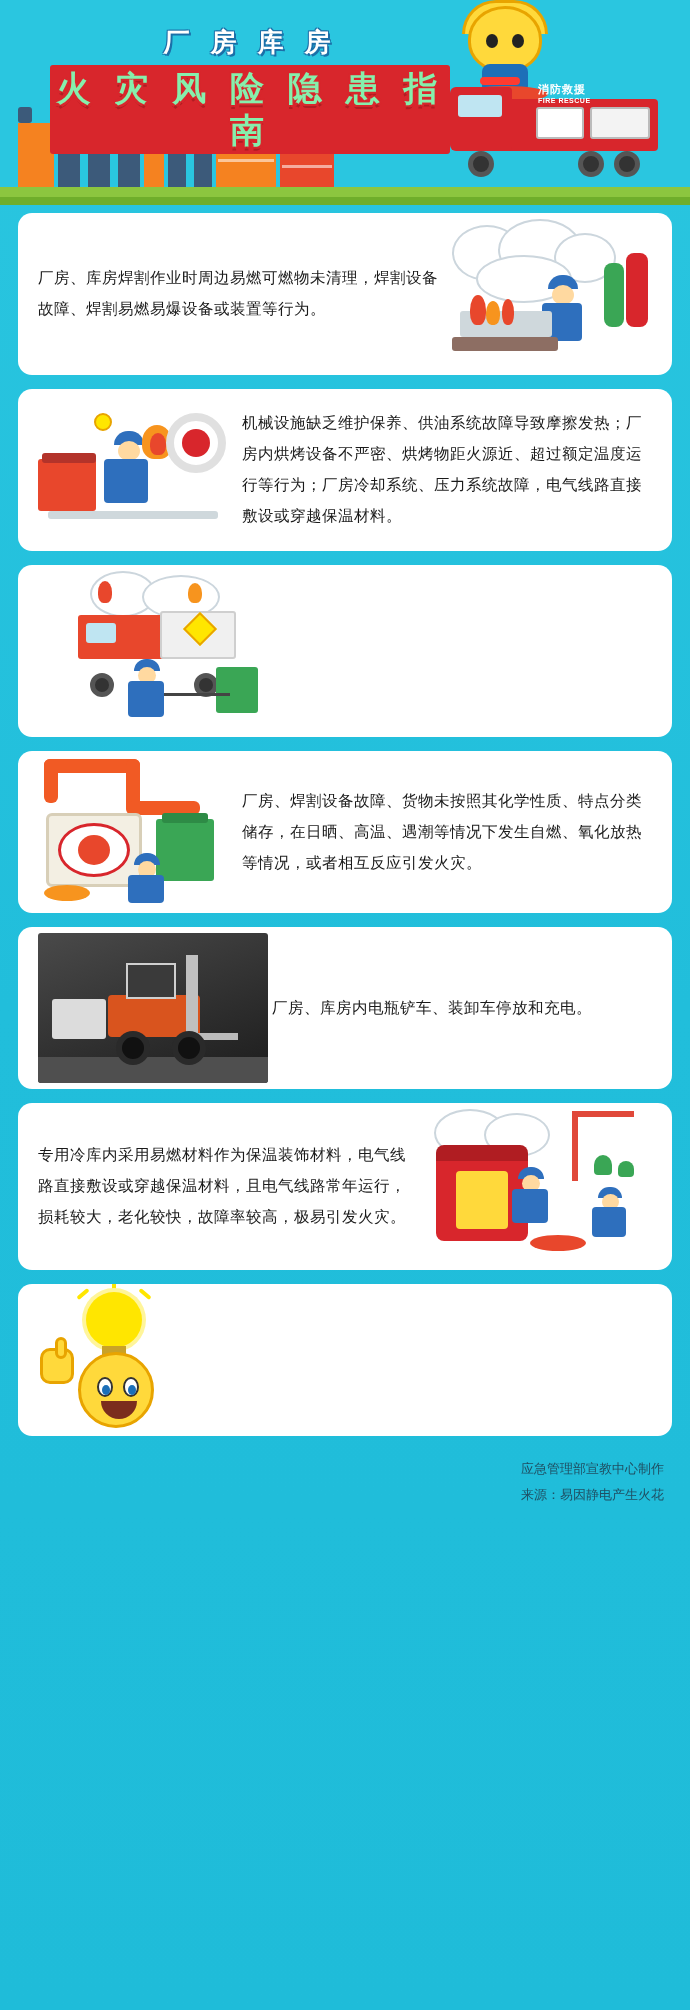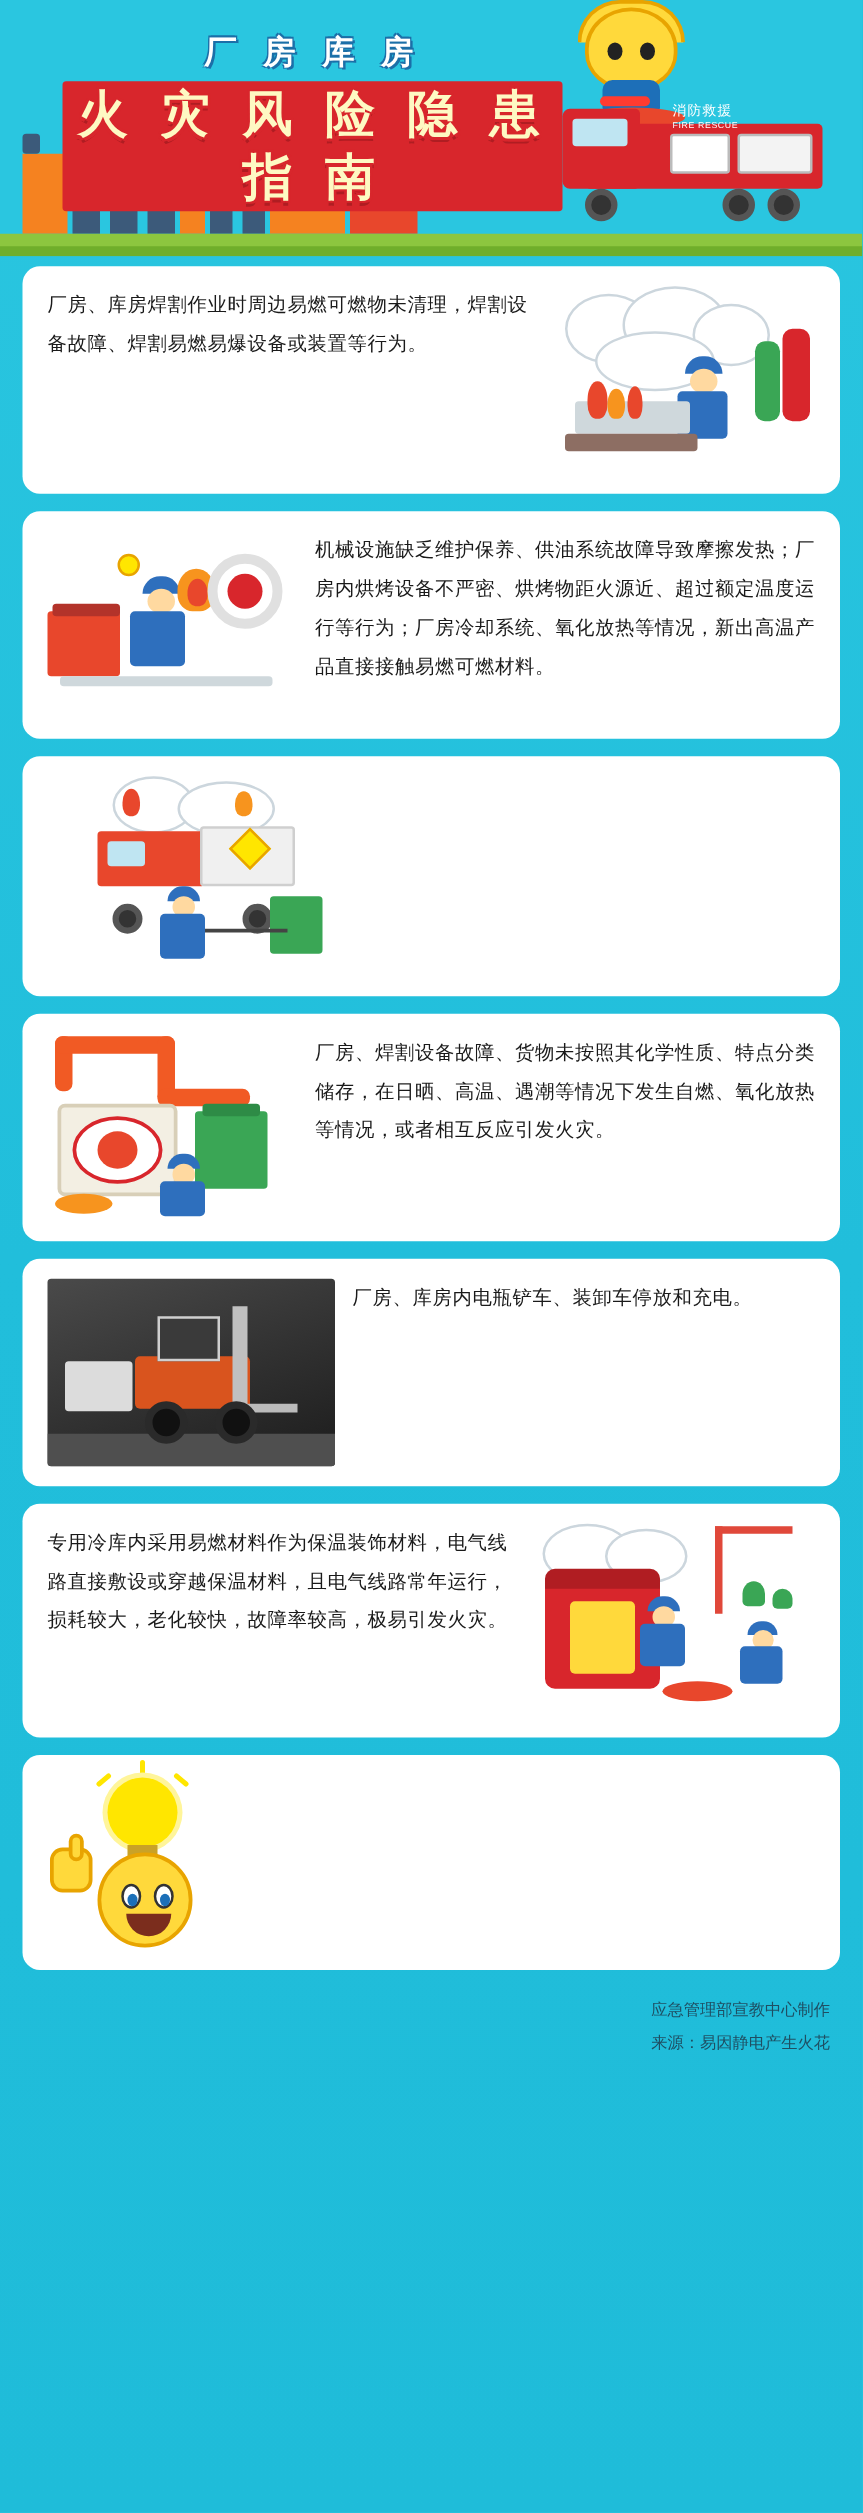--- a/index.html
+++ b/index.html
@@ -41,21 +41,21 @@
   .f-red { position: absolute; background: #e8472c; }
   .f-line { position: absolute; background: #ffffff; opacity: .55; }
 
   
   .truck { position: absolute; right: 20px; bottom: 26px; width: 220px; height: 110px; }
   .tr-body { position: absolute; left: 18px; top: 30px; width: 190px; height: 52px; background: #d8262c; border-radius: 4px; }
   .tr-cab { position: absolute; left: 0px; top: 18px; width: 62px; height: 64px; background: #d8262c; border-radius: 6px 4px 4px 6px; }
   .tr-win { position: absolute; left: 8px; top: 26px; width: 44px; height: 22px; background: #bfe5f2; border-radius: 3px; }
   .tr-panel { position: absolute; left: 86px; top: 38px; width: 48px; height: 32px; background: #ffffff; border: 2px solid #bbb; border-radius: 3px; }
   .tr-panel2 { position: absolute; left: 140px; top: 38px; width: 60px; height: 32px; background: #f3f3f3; border: 2px solid #bbb; border-radius: 3px; }
-  .tr-label { position: absolute; left: 88px; top: 14px; color: #fff; font-size: 11px; line-height: 12px; font-weight: normal; letter-spacing: 1px; }
+  .tr-label { position: absolute; left: 88px; top: 14px; color: #fff; font-size: 11px; line-height: 12px; font-weight: bold; letter-spacing: 1px; }
   .tr-label small { display: block; font-size: 7px; letter-spacing: .5px; }
   .tr-wheel { position: absolute; bottom: 2px; width: 26px; height: 26px; border-radius: 50%; background: #333; border: 5px solid #555; }
   .tr-light { position: absolute; left: 30px; top: 8px; width: 40px; height: 8px; background: #ff3b30; border-radius: 4px; }
 
   
   .mascot { position: absolute; right: 136px; top: 4px; width: 96px; height: 96px; }
   .m-head { position: absolute; left: 10px; top: 2px; width: 74px; height: 66px; background: #ffd93b; border-radius: 50% 50% 45% 45%; border: 3px solid #e8a400; }
   .m-hat { position: absolute; left: 4px; top: -4px; width: 86px; height: 34px; background: #ffd93b; border-radius: 44px 44px 0 0; border: 3px solid #e8a400; border-bottom: none; }
   .m-eye { position: absolute; top: 30px; width: 12px; height: 14px; background: #222; border-radius: 50%; }
   .m-body { position: absolute; left: 24px; top: 60px; width: 46px; height: 30px; background: #1d6fb8; border-radius: 8px; }
@@ -65,38 +65,39 @@
     position: absolute; left: 50px; top: 26px; width: 400px; text-align: center;
   }
   .title1, .title2 {
     font-family: "DejaVu Sans", sans-serif;
     font-weight: bold;
     letter-spacing: 6px;
     line-height: 1.25;
   }
   .title1 { font-size: 26px; color: #ffffff; text-shadow: 2px 2px 0 #1b6fa8, -1px -1px 0 #1b6fa8, 1px -1px 0 #1b6fa8, -1px 1px 0 #1b6fa8; }
   .title2 {
-    font-size: 40px; margin-top: 6px;
-    color: #fef9c3;
+    font-size: 34px; margin-top: 6px;
+    color: #86efac;
     text-shadow: 2px 2px 0 #d8262c, -2px -2px 0 #d8262c, 2px -2px 0 #d8262c, -2px 2px 0 #d8262c, 0 4px 0 #b01d22;
     background: #d8262c;
     padding: 2px 6px;
     display: inline-block;
     border-radius: 3px;
   }
 
   
   .cards { padding: 8px 18px 0 18px; }
   .card {
     background: #ffffff;
     border-radius: 14px;
     margin-bottom: 14px;
-    padding: 16px 20px;
+    padding: 6px 20px;
     display: flex;
-    gap: 14px;
+    align-items: center;
+    gap: 4px;
     position: relative;
     overflow: hidden;
   }
   .card.reverse { flex-direction: row-reverse; }
   .card-text {
     flex: 1 1 auto;
     font-family: "DejaVu Sans", sans-serif;
     font-size: 15.5px;
     line-height: 2.0;
     color: #1a1a1a;
@@ -245,21 +246,21 @@
         <div class="worker-body" style="left:100px;top:84px;width:40px;height:38px;"></div>
         <div class="grn" style="left:18px;top:92px;width:92px;height:26px;background:#cfd8dc;"></div>
         <div class="flame red" style="left:28px;top:76px;width:16px;height:30px;"></div>
         <div class="flame" style="left:44px;top:82px;width:14px;height:24px;"></div>
         <div class="flame red" style="left:60px;top:80px;width:12px;height:26px;"></div>
         <div class="box" style="left:10px;top:118px;width:106px;height:14px;background:#8d6e63;"></div>
       </div>
     </div>
 
     <div class="card reverse">
-      <div class="card-text">机械设施缺乏维护保养、供油系统故障导致摩擦发热；厂房内烘烤设备不严密、烘烤物距火源近、超过额定温度运行等行为；厂房冷却系统、氧化放热等情况，新出高温产品直接接触易燃可燃材料。</div>
+      <div class="card-text">机械设施缺乏维护保养、供油系统故障导致摩擦发热；厂房内烘烤设备不严密、烘烤物距火源近、超过额定温度运行等行为；厂房冷却系统、压力系统故障，电气线路直接敷设或穿越保温材料。</div>
       <div class="card-art art2">
         <div class="box" style="left:0px;top:64px;width:58px;height:52px;"></div>
         <div class="box" style="left:4px;top:58px;width:54px;height:10px;background:#b3332a;"></div>
         <div class="worker-hat" style="left:76px;top:36px;width:30px;height:14px;"></div>
         <div class="worker-head" style="left:80px;top:46px;width:22px;height:20px;"></div>
         <div class="worker-body" style="left:66px;top:64px;width:44px;height:44px;"></div>
         <div class="flame" style="left:104px;top:30px;width:30px;height:34px;"></div>
         <div class="flame red" style="left:112px;top:38px;width:16px;height:22px;"></div>
         <div style="position:absolute;left:128px;top:18px;width:60px;height:60px;border:8px solid #e0e0e0;border-radius:50%;"></div>
         <div style="position:absolute;left:144px;top:34px;width:28px;height:28px;background:#d8262c;border-radius:50%;"></div>

